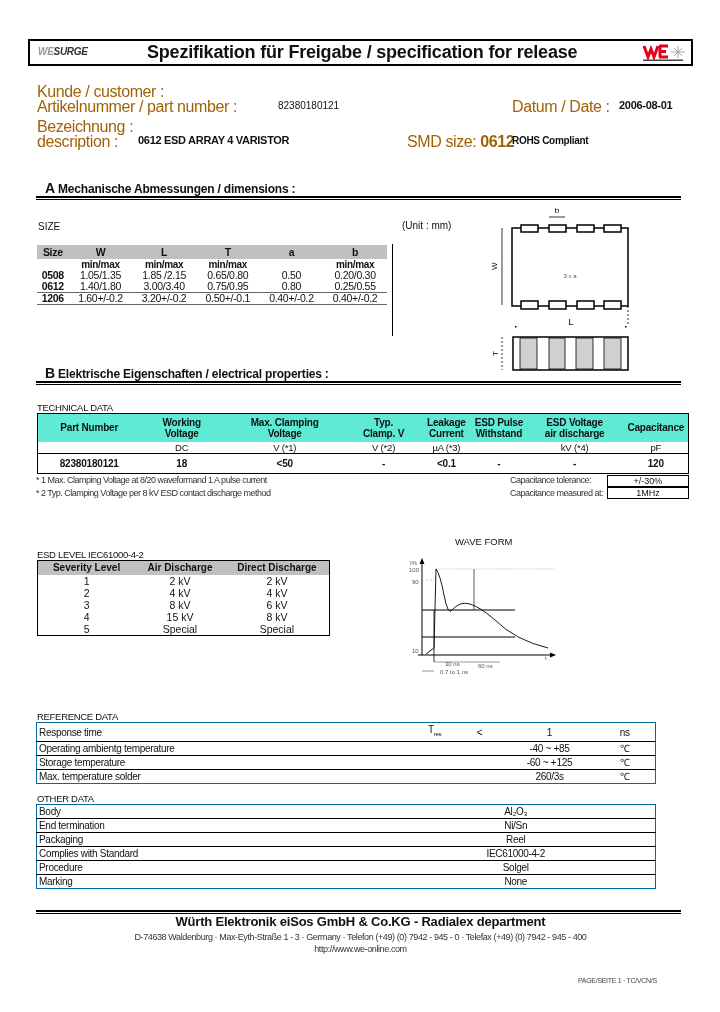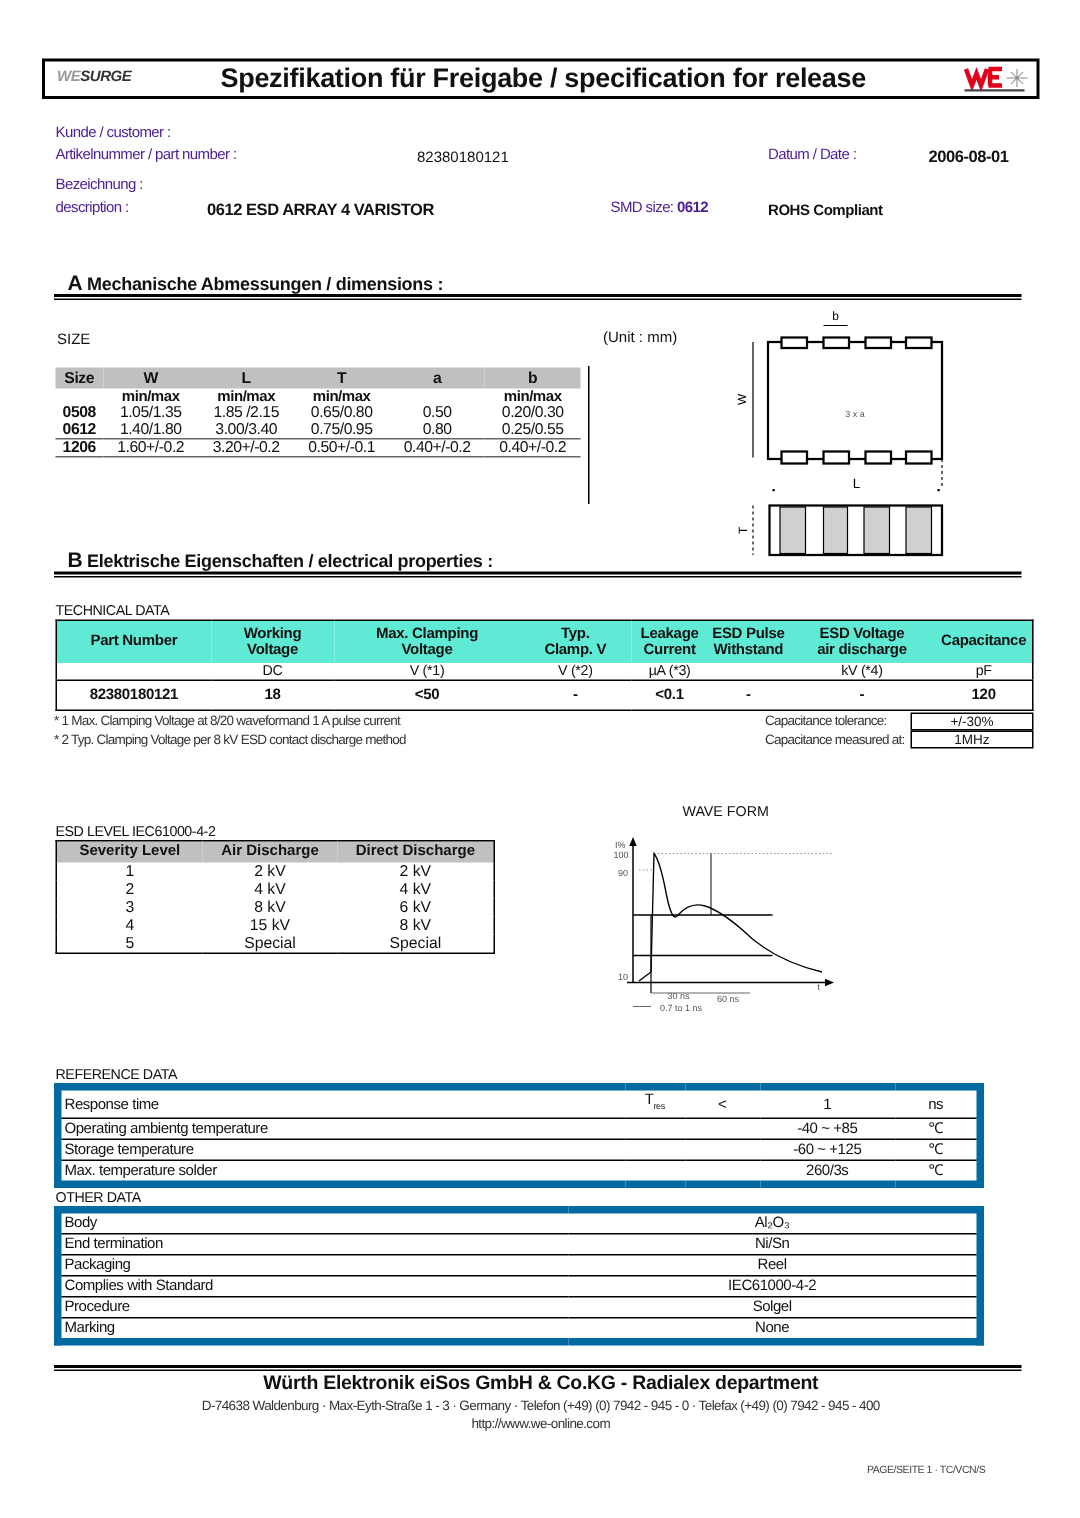--- a/index.html
+++ b/index.html
@@ -7,21 +7,21 @@
   body { font-family: "Liberation Sans", sans-serif; color: #111; position: relative; font-size: 10px; }
   .abs { position: absolute; }
 
   
   #hdr { left: 28px; top: 39px; width: 665px; height: 27px; border: 2px solid #000; }
   #hdr .logo-l { position: absolute; left: 8px; top: 5px; font-size: 10px; font-weight: bold; font-style: italic; letter-spacing: -0.3px; color: #333; }
   #hdr .logo-l .we { color: #999; }
   #hdr .title { position: absolute; left: 117px; top: 1px; font-size: 18px; font-weight: bold; letter-spacing: -0.2px; }
   #hdr .logo-r { position: absolute; right: 4px; top: 2px; width: 46px; height: 20px; }
 
-  .lbl { font-size: 10px; letter-spacing: -0.4px; color: #4c1d95; }
+  .lbl { font-size: 16px; letter-spacing: -0.4px; color: #a16207; }
   .bold { font-weight: bold; }
 
   .sec-title { font-size: 12px; font-weight: bold; letter-spacing: -0.2px; }
   .sec-title .big { font-size: 14px; }
   .dbl-rule { height: 4px; border-top: 2px solid #000; border-bottom: 1px solid #000; }
 
   
   table { border-collapse: collapse; }
   #sizeTbl { width: 350px; font-size: 10.5px; letter-spacing: -0.3px; }
   #sizeTbl th { background: #c0c0c0; font-weight: bold; height: 14px; text-align: center; }
@@ -39,21 +39,21 @@
   .note { font-size: 9px; letter-spacing: -0.5px; color: #333; line-height: 12.5px; }
 
   .boxv { border: 1px solid #000; width: 82px; height: 12px; font-size: 9px; text-align: center; line-height: 11px; }
 
   
   #esdTbl { width: 293px; border: 1px solid #000; font-size: 10.5px; }
   #esdTbl th { background: #c0c0c0; font-weight: bold; height: 14px; font-size: 10px; }
   #esdTbl td { text-align: center; height: 12px; line-height: 12px; }
 
   
-  .dtbl { width: 620px; border: 5px solid #0369a1; font-size: 10px; letter-spacing: -0.3px; }
+  .dtbl { width: 620px; border: 1px solid #0369a1; font-size: 10px; letter-spacing: -0.3px; }
   .dtbl td { height: 14px; line-height: 13px; border-bottom: 1px solid #000; padding-left: 2px; }
   .dtbl tr:last-child td { border-bottom: none; }
   .dtbl td.c { text-align: center; padding-left: 0; }
 
   #footer .co { font-size: 13px; font-weight: bold; text-align: center; width: 665px; letter-spacing: -0.2px; }
   #footer .addr { font-size: 9px; text-align: center; width: 665px; color: #333; letter-spacing: -0.4px; }
 </style>
 </head>
 <body>
 

